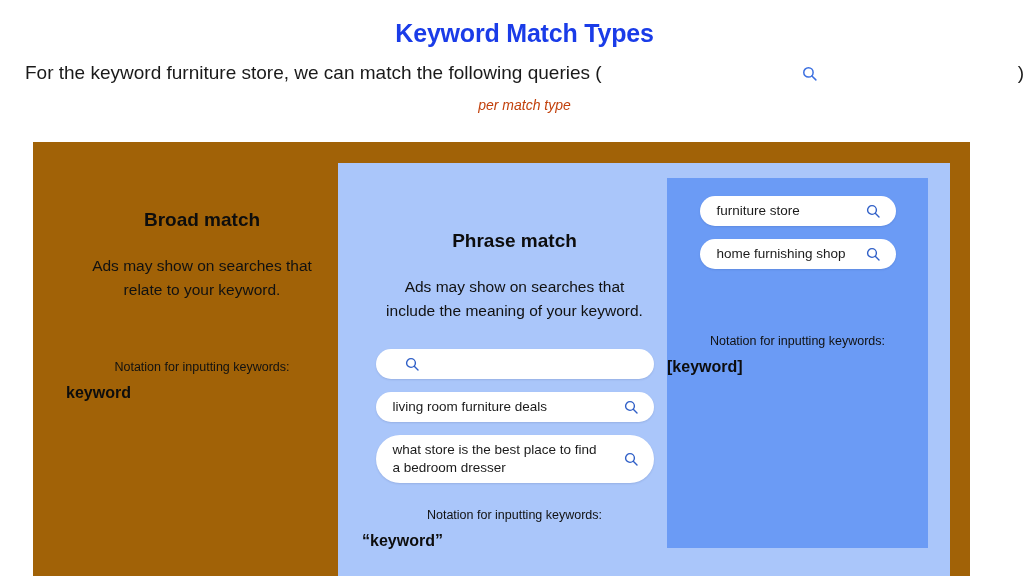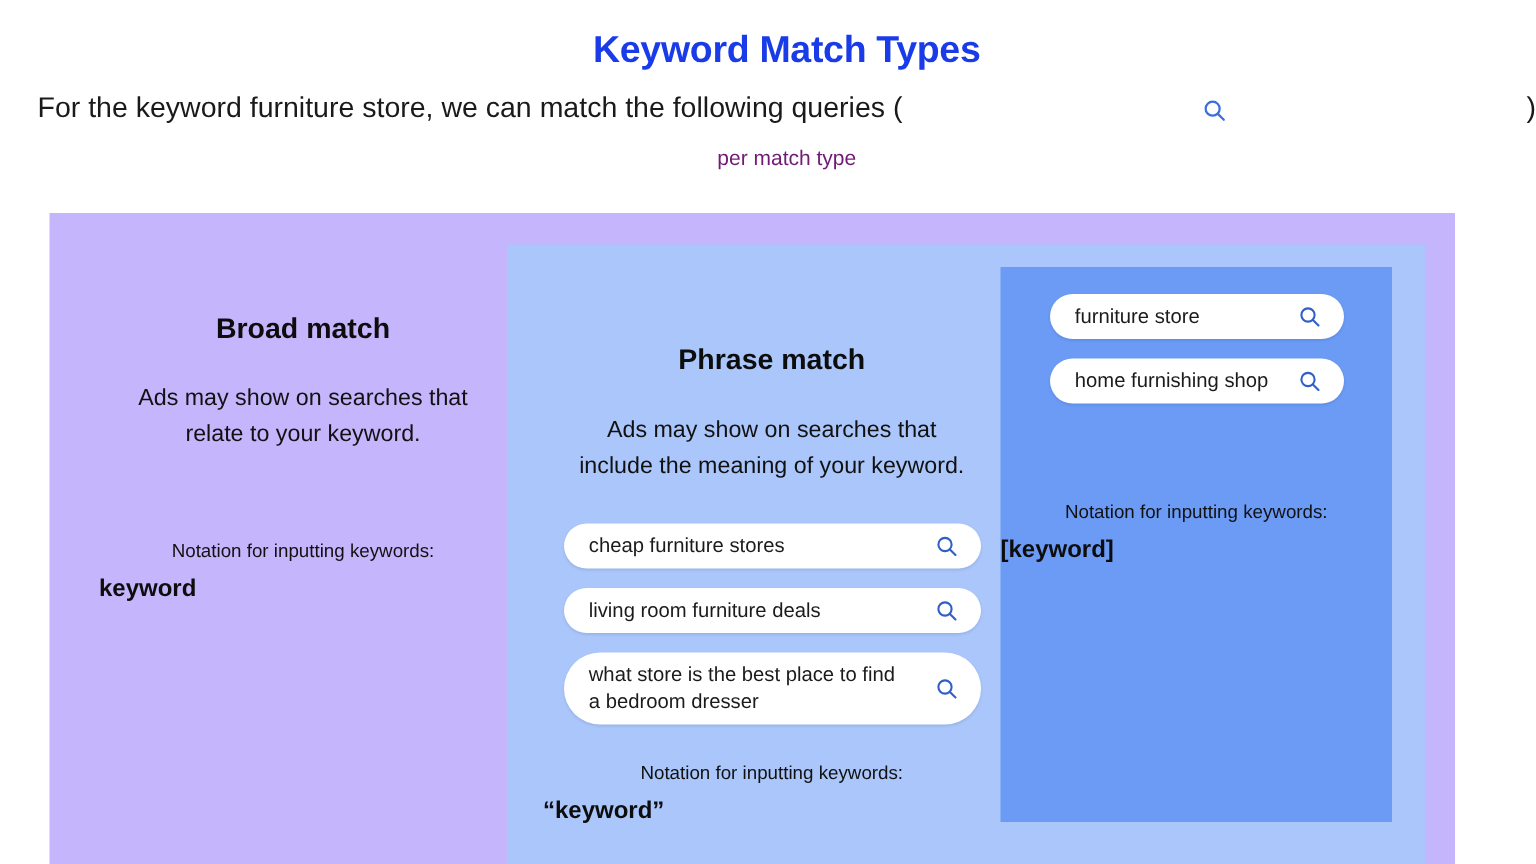--- a/index.html
+++ b/index.html
@@ -18,33 +18,33 @@
     letter-spacing: -0.2px; line-height: 32px;
   }
   .subtitle {
     margin-top: 11px;
     font-size: 19px; color: #1a1a1a; line-height: 26px;
     display: flex; align-items: center; justify-content: space-between; gap: 12px;
   }
   .subtitle .paren { color: #1a1a1a; }
   .sub-note {
     margin-top: 10px;
-    font-size: 14px; color: #701a75; line-height: 18px;
+    font-size: 14px; font-style: italic; color: #c2410c; line-height: 18px;
   }
   .hdr-search-icon {
     display: inline-flex; align-items: center; justify-content: center;
     width: 22px; height: 22px; vertical-align: middle;
   }
   .hdr-search-icon svg { width: 17px; height: 17px; }
 
   
   .panel-broad {
     position: absolute; left: 33px; top: 142px;
     width: 937px; height: 434px;
-    background: #c4b5fd;
+    background: #a16207;
   }
   .panel-phrase {
     position: absolute; left: 305px; top: 21px;
     width: 612px; height: 424px;
     background: #aac6fa;
   }
   .panel-exact {
     position: absolute; left: 329px; top: 15px;
     width: 261px; height: 370px;
     background: #6b9bf5;
@@ -130,21 +130,20 @@
       </div>
     </div>
 
     <div class="panel-phrase">
 
       <div class="col col-phrase">
         <div class="col-title" style="margin-top:66px;">Phrase match</div>
         <div class="col-desc" style="margin-top:22px; width:262px;">Ads may show on searches that include the meaning of your keyword.</div>
         <div class="pills" style="margin-top:26px;">
           <div class="pill" style="width:278px;">
-            <span class="pill-text">cheap furniture stores</span>
             <span class="pill-icon">
               <svg viewBox="0 0 24 24" fill="none" stroke="#2f5fc7" stroke-width="2.1" stroke-linecap="round">
                 <circle cx="10.5" cy="10.5" r="6.6"></circle>
                 <line x1="15.4" y1="15.4" x2="21" y2="21"></line>
               </svg>
             </span>
           </div>
           <div class="pill" style="width:278px; margin-top:13px;">
             <span class="pill-text">living room furniture deals</span>
             <span class="pill-icon">

